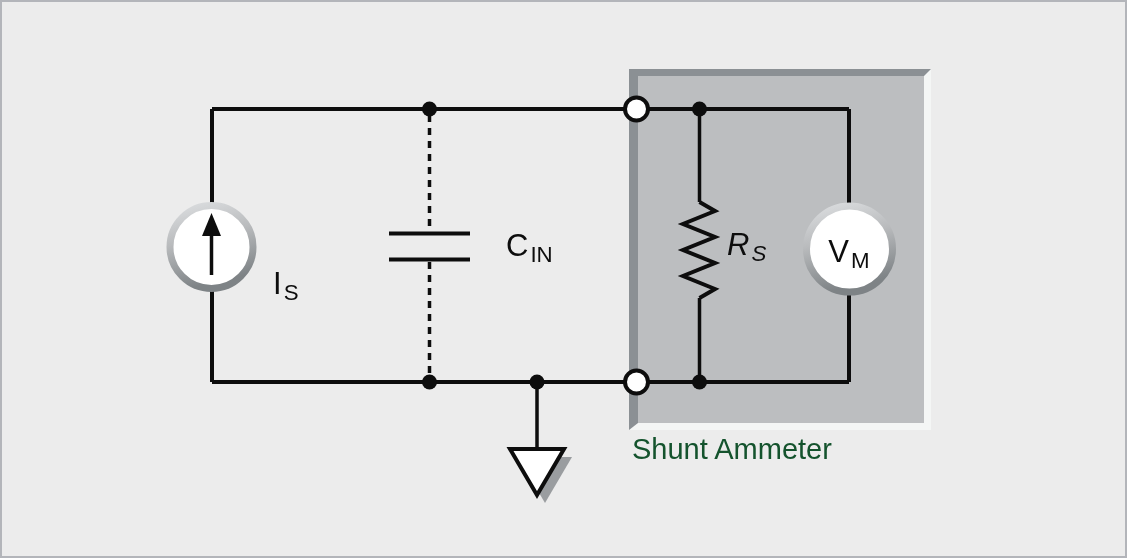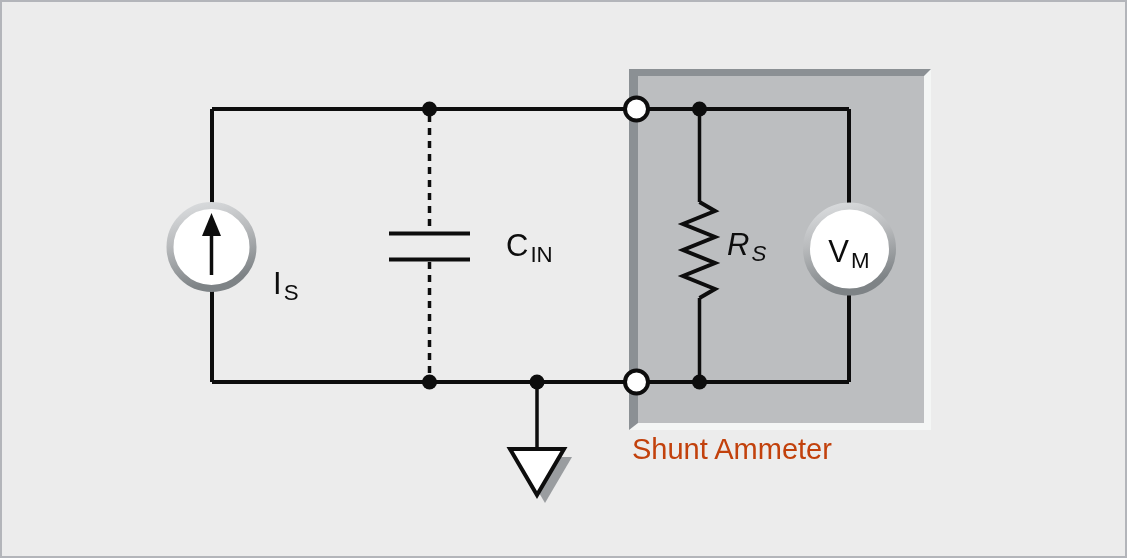--- a/index.html
+++ b/index.html
@@ -52,21 +52,21 @@
   }
   #vm-label {
     transform: translate(-50%, -50%);
   }
   #box-caption {
     position: absolute;
     left: 630px;
     top: 432px;
     font-size: 29px;
     line-height: 1.1;
-    color: #c2410c;
+    color: #14532d;
     white-space: nowrap;
   }
 </style>
 </head>
 <body>
 
 <div id="canvas">
 
   <div id="ammeter-box"></div>
 

